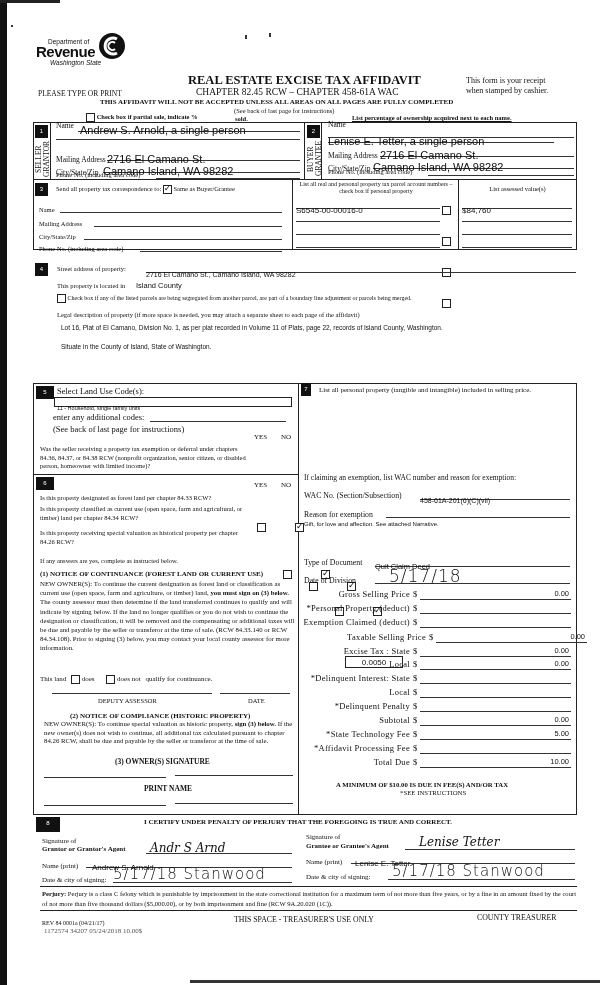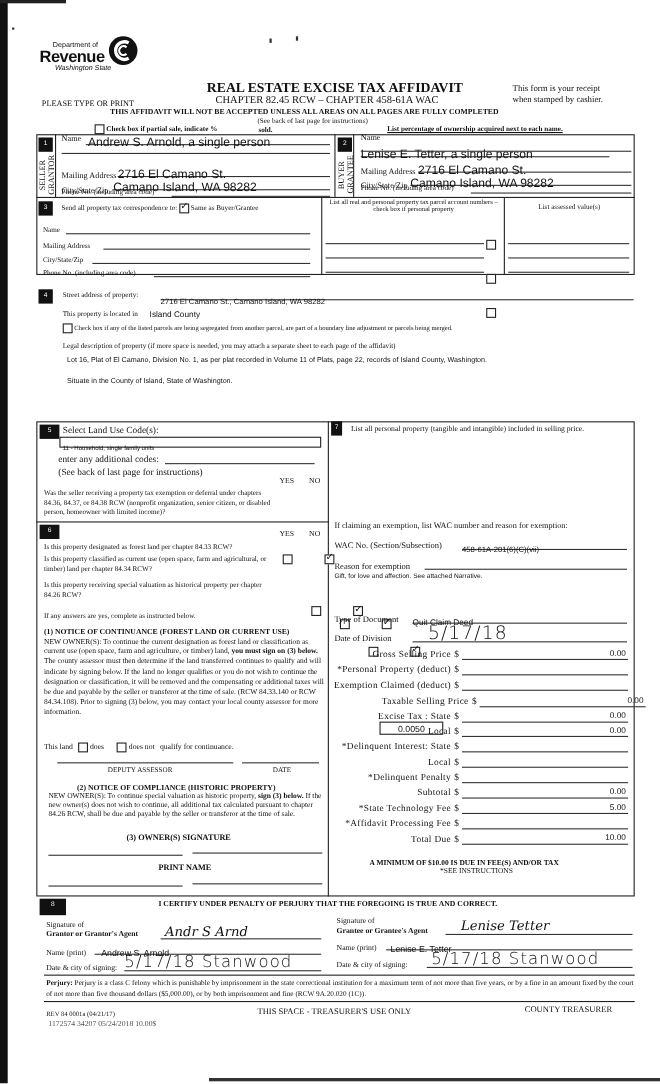--- a/index.html
+++ b/index.html
@@ -111,20 +111,21 @@
 <div class="line" style="left:94px;top:218px;width:188px;height:9px;"></div>
 <div class="abs tiny" style="left:39px;top:233px;">City/State/Zip</div>
 <div class="line" style="left:84px;top:231px;width:198px;height:9px;"></div>
 <div class="abs tiny" style="left:39px;top:245px;">Phone No. (including area code)</div>
 <div class="line" style="left:140px;top:243px;width:142px;height:9px;"></div>
 
 <div class="abs tiny" style="left:294px;top:181px;width:164px;text-align:center;font-size:6px;line-height:7px;">List all real and personal property tax parcel account numbers – check box if personal property</div>
 <div class="abs tiny" style="left:460px;top:185px;width:115px;text-align:center;">List assessed value(s)</div>
 
 <div id="parcel-rows">
+    <div><div class="line" style="left:296px;top:199px;width:144px;height:10px;"><span class="sans" style="font-size:8px;">S6545-00-00016-0</span></div><span class="cb abs" style="left:442px;top:200px;"></span><div class="line" style="left:462px;top:199px;width:110px;height:10px;"><span class="sans" style="font-size:8px;">$84,760</span></div></div>
     <div><div class="line" style="left:296px;top:212px;width:144px;height:10px;"><span class="sans" style="font-size:8px;"></span></div><span class="cb abs" style="left:442px;top:213px;"></span><div class="line" style="left:462px;top:212px;width:110px;height:10px;"><span class="sans" style="font-size:8px;"></span></div></div>
     <div><div class="line" style="left:296px;top:225px;width:144px;height:10px;"><span class="sans" style="font-size:8px;"></span></div><span class="cb abs" style="left:442px;top:226px;"></span><div class="line" style="left:462px;top:225px;width:110px;height:10px;"><span class="sans" style="font-size:8px;"></span></div></div>
     <div><div class="line" style="left:296px;top:238px;width:144px;height:10px;"><span class="sans" style="font-size:8px;"></span></div><span class="cb abs" style="left:442px;top:239px;"></span><div class="line" style="left:462px;top:238px;width:110px;height:10px;"><span class="sans" style="font-size:8px;"></span></div></div>
   </div>
 
 
 <div class="num" style="left:35px;top:263px;">4</div>
 <div class="abs tiny" style="left:57px;top:265px;">Street address of property:</div>
 <div class="line" style="left:146px;top:263px;width:430px;height:10px;"><span class="sans" style="font-size:7px;">2716 El Camano St., Camano Island, WA  98282</span></div>
 <div class="abs tiny" style="left:57px;top:282px;">This property is located in</div>

